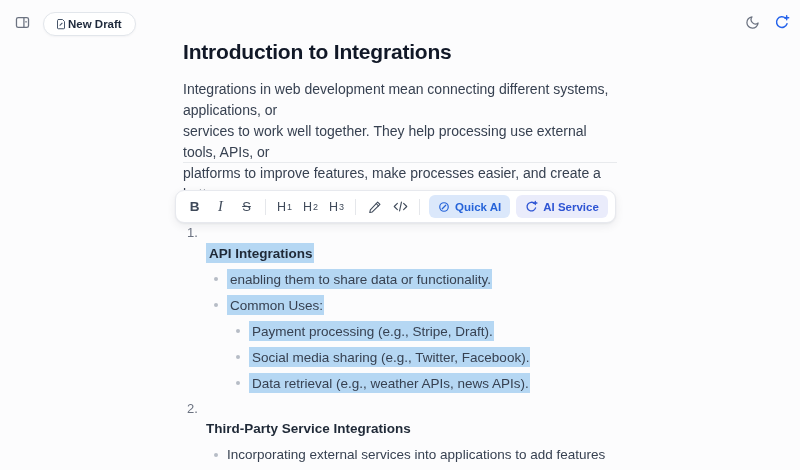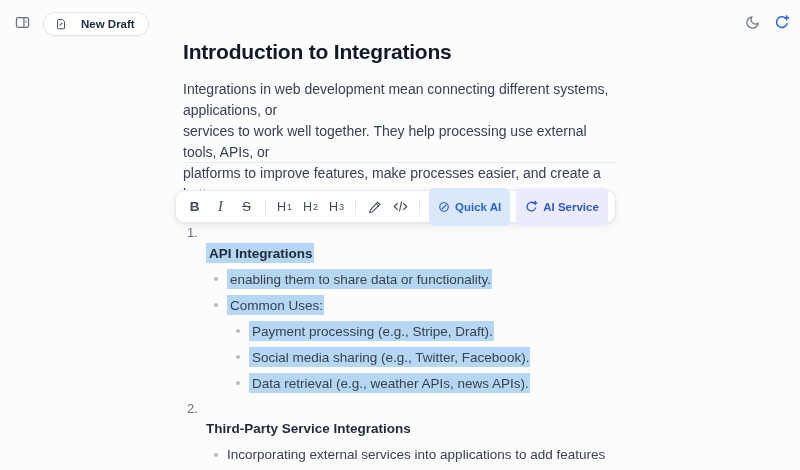--- a/index.html
+++ b/index.html
@@ -15,21 +15,21 @@
   .topbar-left {
     position: absolute; top: 12px; left: 12px;
     display: flex; align-items: center; gap: 10px;
   }
   .icon-btn {
     background: none; border: none; cursor: pointer;
     display: flex; align-items: center; justify-content: center;
     color: #6b7280; padding: 2px;
   }
   .pill-btn {
-    display: flex; align-items: center; gap: 14px;
+    display: flex; align-items: center; gap: 1px;
     background: #ffffff; border: 1px solid #e2e6eb; border-radius: 999px;
     padding: 5px 13px 5px 11px; cursor: pointer;
     font-family: inherit; font-size: 11.5px; font-weight: 600; color: #1e293b;
     box-shadow: 0 1px 2px rgba(16,24,40,.04);
   }
   .topbar-right {
     position: absolute; top: 12px; right: 8px;
     display: flex; align-items: center; gap: 10px;
   }
   .topbar-right .blue { color: #2563eb; }
@@ -63,21 +63,21 @@
   }
   .tb-bold { font-weight: 700; font-size: 13.5px; }
   .tb-italic { font-family: "Liberation Serif", serif; font-style: italic; font-size: 14.5px; }
   .tb-strike { text-decoration: line-through; }
   .tb-h { font-size: 12.5px; }
   .tb-h sub { font-size: 9px; line-height: 0; margin-left: 1px; }
   .tb-sep { width: 1px; height: 16px; background: #e5e7eb; margin: 0 4px; flex: 0 0 auto; }
   .tb-pill {
     display: flex; align-items: center; gap: 5px;
     border: none; cursor: pointer; border-radius: 6px;
-    height: 38px; padding: 0 9px;
+    height: 23px; padding: 0 9px;
     font-family: inherit; font-size: 11.5px; font-weight: 600;
   }
   .tb-quick-ai { background: #dbe8fb; color: #2563d9; margin-left: 2px; }
   .tb-sidekick { background: #eaecfb; color: #2f55d4; margin-left: 3px; }
 
   
   .list { position: absolute; left: 183px; top: 221px; width: 460px; font-size: 13.5px; }
   .row { display: flex; align-items: flex-start; line-height: 24px; margin-bottom: 2px; }
   .row .marker-num {
     flex: 0 0 auto; width: 15px; margin-left: 4px; margin-right: 4px;

